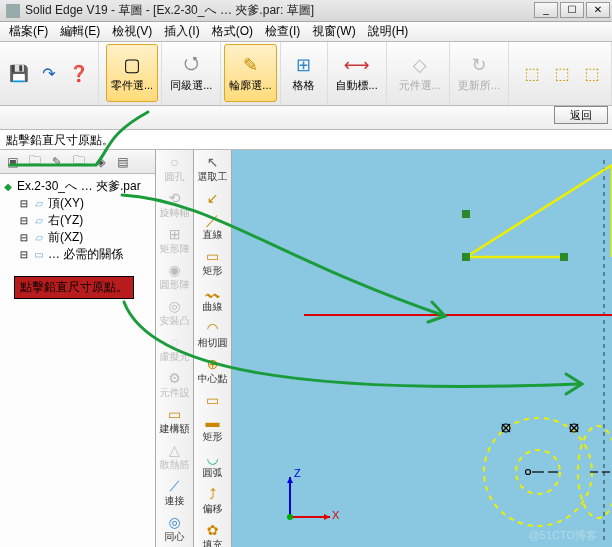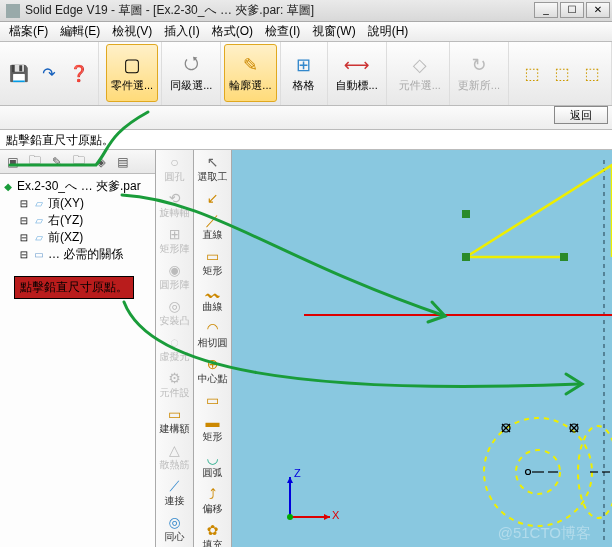--- a/index.html
+++ b/index.html
@@ -47,21 +47,21 @@
 
   .vtool { width:38px; border-right:1px solid #aaa; background:linear-gradient(90deg,#fafafa,#eee); display:flex; flex-direction:column; align-items:center; padding:3px 0; gap:4px; overflow:hidden;}
   .vtool .vb { display:flex; flex-direction:column; align-items:center; width:34px; font-size:10px; color:#333; padding:1px 0;}
   .vtool .vb .vi { font-size:14px; color:#666; height:16px;}
   .vtool .vb.dis .vi, .vtool .vb.dis { color:#bbb; }
 
   .canvas { flex:1; position:relative; background:#89c8e0; overflow:hidden;}
   .drawsvg { position:absolute; top:0; left:0; width:100%; height:100%; }
   .axiswrap{position:absolute;left:48px;bottom:18px;}
   .axlab{position:absolute;font-size:11px;}
-  .wm{position:absolute;right:21px;bottom:4px;color:rgba(255,255,255,.35);font-size:15px;}
+  .wm{position:absolute;right:15px;bottom:4px;color:rgba(255,255,255,.35);font-size:11px;}
 
   .greenannot { position:absolute; top:0; left:0; width:612px; height:547px; pointer-events:none; z-index:60;}
 </style>
 </head>
 <body>
 
 <div class="titlebar">
   <div class="titleicon"></div>
   <div class="titletext">Solid Edge V19 - 草圖 - [Ex.2-30_へ … 夾爹.par: 草圖]</div>
   <div class="winbtns">

